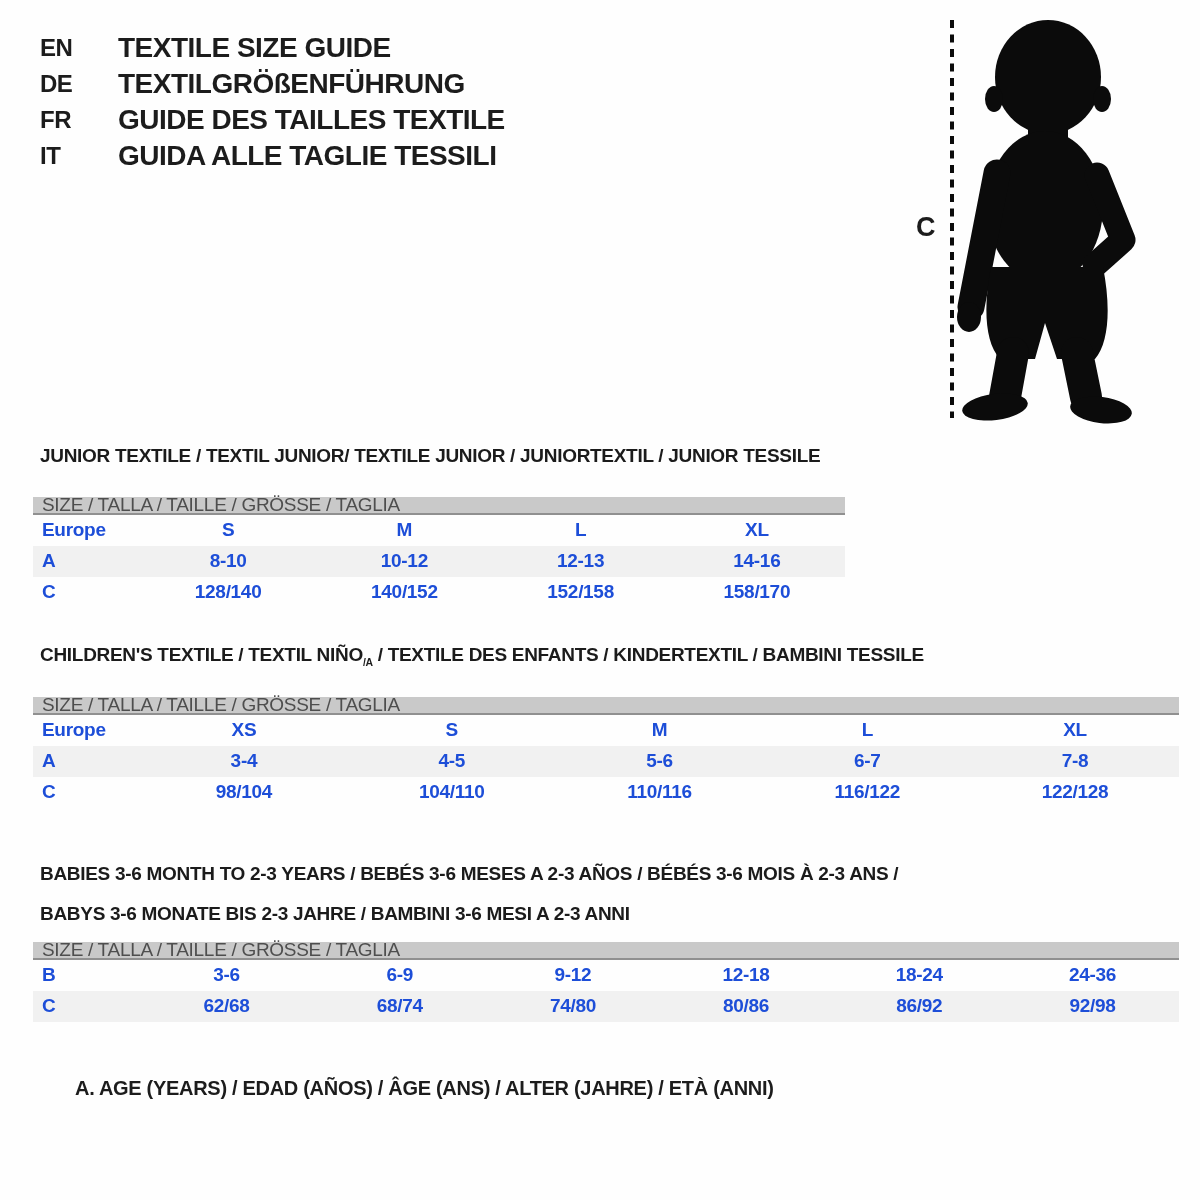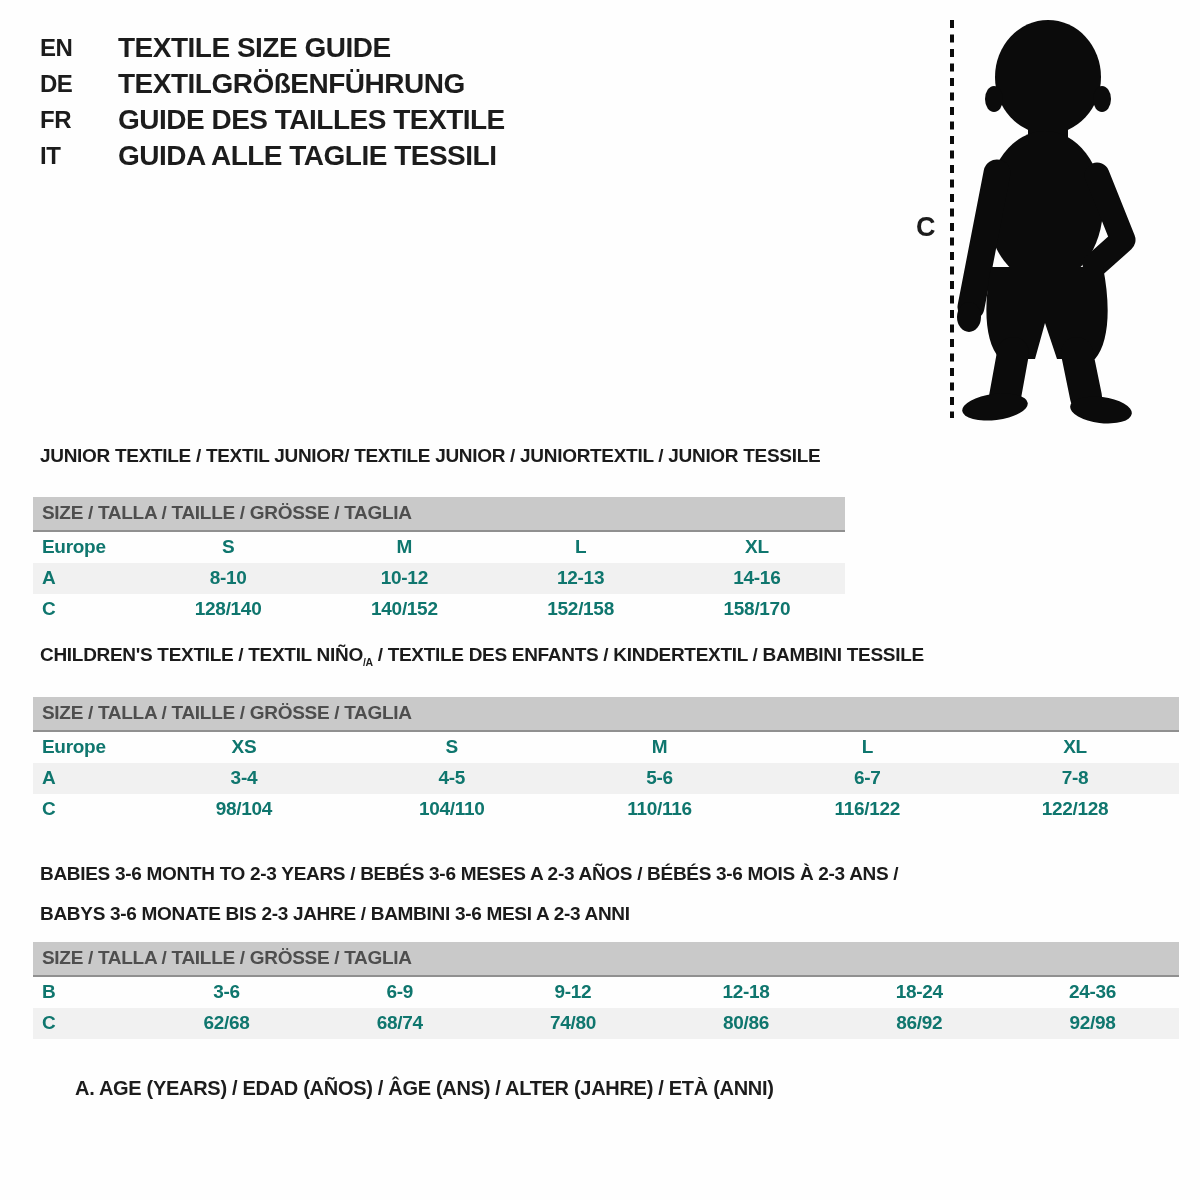--- a/index.html
+++ b/index.html
@@ -24,25 +24,25 @@
   .sec-title{margin:0 0 0 7px;font-size:19px;font-weight:700;letter-spacing:-0.3px;line-height:22px;color:#1b1b1b;}
   .sec-babies .sec-title{line-height:32px;}
   .tsub{font-size:0.55em;font-weight:700;}
 
   .table{margin-top:22px;}
   .sec-children .table{margin-top:23px;}
   .sec-babies .table{margin-top:12px;}
   .w-junior{width:812px;}
   .w-full{width:1146px;}
 
-  .thead{height:35px;background:#c9c9c9;color:#4e4e4e;border-bottom:2px solid #909090;
+  .thead{height:18px;background:#c9c9c9;color:#4e4e4e;border-bottom:2px solid #909090;
          display:flex;align-items:center;padding-left:9px;box-sizing:border-box;
-         font-size:19px;font-weight:700;letter-spacing:-0.3px;}
+         font-size:19px;font-weight:400;letter-spacing:-0.3px;}
   .trow{display:flex;align-items:center;height:31px;font-size:19px;font-weight:700;
-        letter-spacing:-0.3px;color:#0f766e;}
+        letter-spacing:-0.3px;color:#1d4ed8;}
   .trow.shaded{background:#f1f1f1;}
   .tlabel{width:107px;padding-left:9px;box-sizing:border-box;}
   .tcell{flex:1;text-align:center;}
 
   
   .notes{position:absolute;left:40px;top:1072px;margin-left:35px;}
   .note{font-size:20px;font-weight:700;letter-spacing:-0.3px;line-height:32px;}
 </style>
 </head>
 <body>

